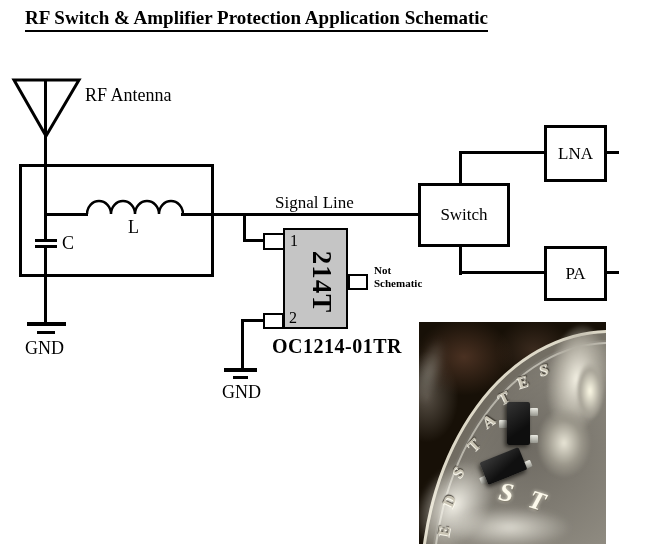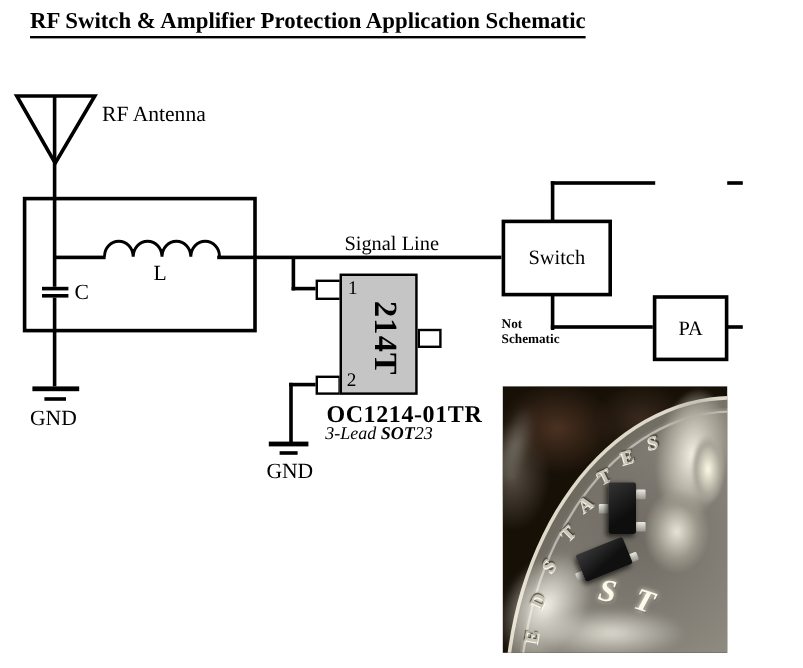--- a/index.html
+++ b/index.html
@@ -11,21 +11,21 @@
        display:flex;align-items:center;justify-content:center;font-size:17px;}
   .pinbox{position:absolute;box-sizing:border-box;border:2px solid #000;background:#fff;z-index:1;}
   .lbl{position:absolute;white-space:nowrap;}
   #title{position:absolute;left:25px;top:7px;font-size:19px;font-weight:bold;
          border-bottom:2px solid #000;padding-bottom:1px;letter-spacing:0px;}
   #ic-body{position:absolute;left:283px;top:228px;width:65px;height:101px;box-sizing:border-box;
            border:2px solid #000;background:var(--ic-fill,#c5c5c5);z-index:2;}
   #ic-marking{position:absolute;left:321px;top:282px;transform:translate(-50%,-50%) rotate(90deg);
               font-size:27px;font-weight:bold;letter-spacing:1px;z-index:3;}
   .ic-pin-num{position:absolute;font-size:16px;z-index:3;}
-  #nc-label{position:absolute;left:374px;top:264px;font-size:11px;font-weight:bold;line-height:13px;margin-left:44px;}
+  #nc-label{position:absolute;left:374px;top:264px;font-size:11px;font-weight:bold;line-height:13px;}
   #part-number{position:absolute;left:272px;top:335px;font-size:20px;font-weight:bold;letter-spacing:0.5px;}
   #package-label{position:absolute;left:271px;top:354px;font-size:15px;font-style:italic;}
   .gnd-bar{position:absolute;background:#000;}
   
   #photo{position:absolute;left:419px;top:322px;width:187px;height:222px;overflow:hidden;
          background:
            radial-gradient(70px 55px at 45px 35px, #4a3122 0%, rgba(74,49,34,0) 70%),
            radial-gradient(55px 45px at 115px 28px, #3a2a1e 0%, rgba(58,42,30,0) 70%),
            radial-gradient(45px 65px at 8px 75px,  #564e44 0%, rgba(86,78,68,0) 70%),
            #171007;}
@@ -72,21 +72,21 @@
   <div class="lbl" style="left:128px;top:217px;font-size:18px;">L</div>
 
   <div class="wire" style="left:35px;top:239px;width:22px;height:3px;"></div>
   <div class="wire" style="left:35px;top:245px;width:22px;height:3px;"></div>
   <div class="lbl" style="left:62px;top:233px;font-size:18px;">C</div>
 
   <div class="gnd-bar" style="left:27px;top:322px;width:39px;height:4px;"></div>
   <div class="gnd-bar" style="left:37px;top:331px;width:18px;height:3px;"></div>
   <div class="lbl" style="left:25px;top:338px;font-size:18px;">GND</div>
 
-  <div class="lbl" style="left:287px;top:193px;font-size:17px;">Signal Line</div>
+  <div class="lbl" style="left:275px;top:193px;font-size:17px;">Signal Line</div>
 
   <div class="wire" style="left:243px;top:215px;width:3px;height:27px;"></div>
   <div class="wire" style="left:243px;top:239px;width:22px;height:3px;"></div>
 
   <div class="pinbox" style="left:263px;top:233px;width:22px;height:17px;"></div>
   <div class="pinbox" style="left:263px;top:313px;width:21px;height:16px;"></div>
   <div class="pinbox" style="left:348px;top:274px;width:20px;height:16px;"></div>
 
   <div id="ic-body"></div>
   <div class="ic-pin-num" style="left:290px;top:232px;">1</div>
@@ -98,30 +98,32 @@
     <div>Schematic</div>
   </div>
 
   <div class="wire" style="left:241px;top:319px;width:23px;height:3px;"></div>
   <div class="wire" style="left:241px;top:319px;width:3px;height:50px;"></div>
   <div class="gnd-bar" style="left:224px;top:368px;width:33px;height:4px;"></div>
   <div class="gnd-bar" style="left:233px;top:376px;width:15px;height:3px;"></div>
   <div class="lbl" style="left:222px;top:382px;font-size:18px;">GND</div>
 
   <div id="part-number">OC1214-01TR</div>
-  <div id="package-label"><span>3-Lead </span><span style="font-weight:bold;">SOT</span><span>23</span></div>
 
   <div class="box" style="left:418px;top:183px;width:92px;height:64px;justify-content:center;">
     <span>Switch</span>
   </div>
   <div class="wire" style="left:459px;top:151px;width:3px;height:34px;"></div>
   <div class="wire" style="left:459px;top:151px;width:87px;height:3px;"></div>
   <div class="wire" style="left:459px;top:245px;width:3px;height:30px;"></div>
   <div class="wire" style="left:459px;top:271px;width:87px;height:3px;"></div>
 
+  <div class="box" style="left:544px;top:125px;width:63px;height:57px;">
+    <span>LNA</span>
+  </div>
   <div class="wire" style="left:606px;top:151px;width:42px;height:3px;"></div>
   <svg class="abs" style="left:640px;top:142px;" width="22" height="22" viewBox="0 0 22 22">
     <polyline points="4,2 18,11 4,20" fill="none" stroke="#000" stroke-width="4"></polyline>
   </svg>
 
   <div class="box" style="left:544px;top:246px;width:63px;height:55px;">
     <span>PA</span>
   </div>
   <div class="wire" style="left:606px;top:271px;width:42px;height:3px;"></div>
   <svg class="abs" style="left:640px;top:262px;" width="22" height="22" viewBox="0 0 22 22">

